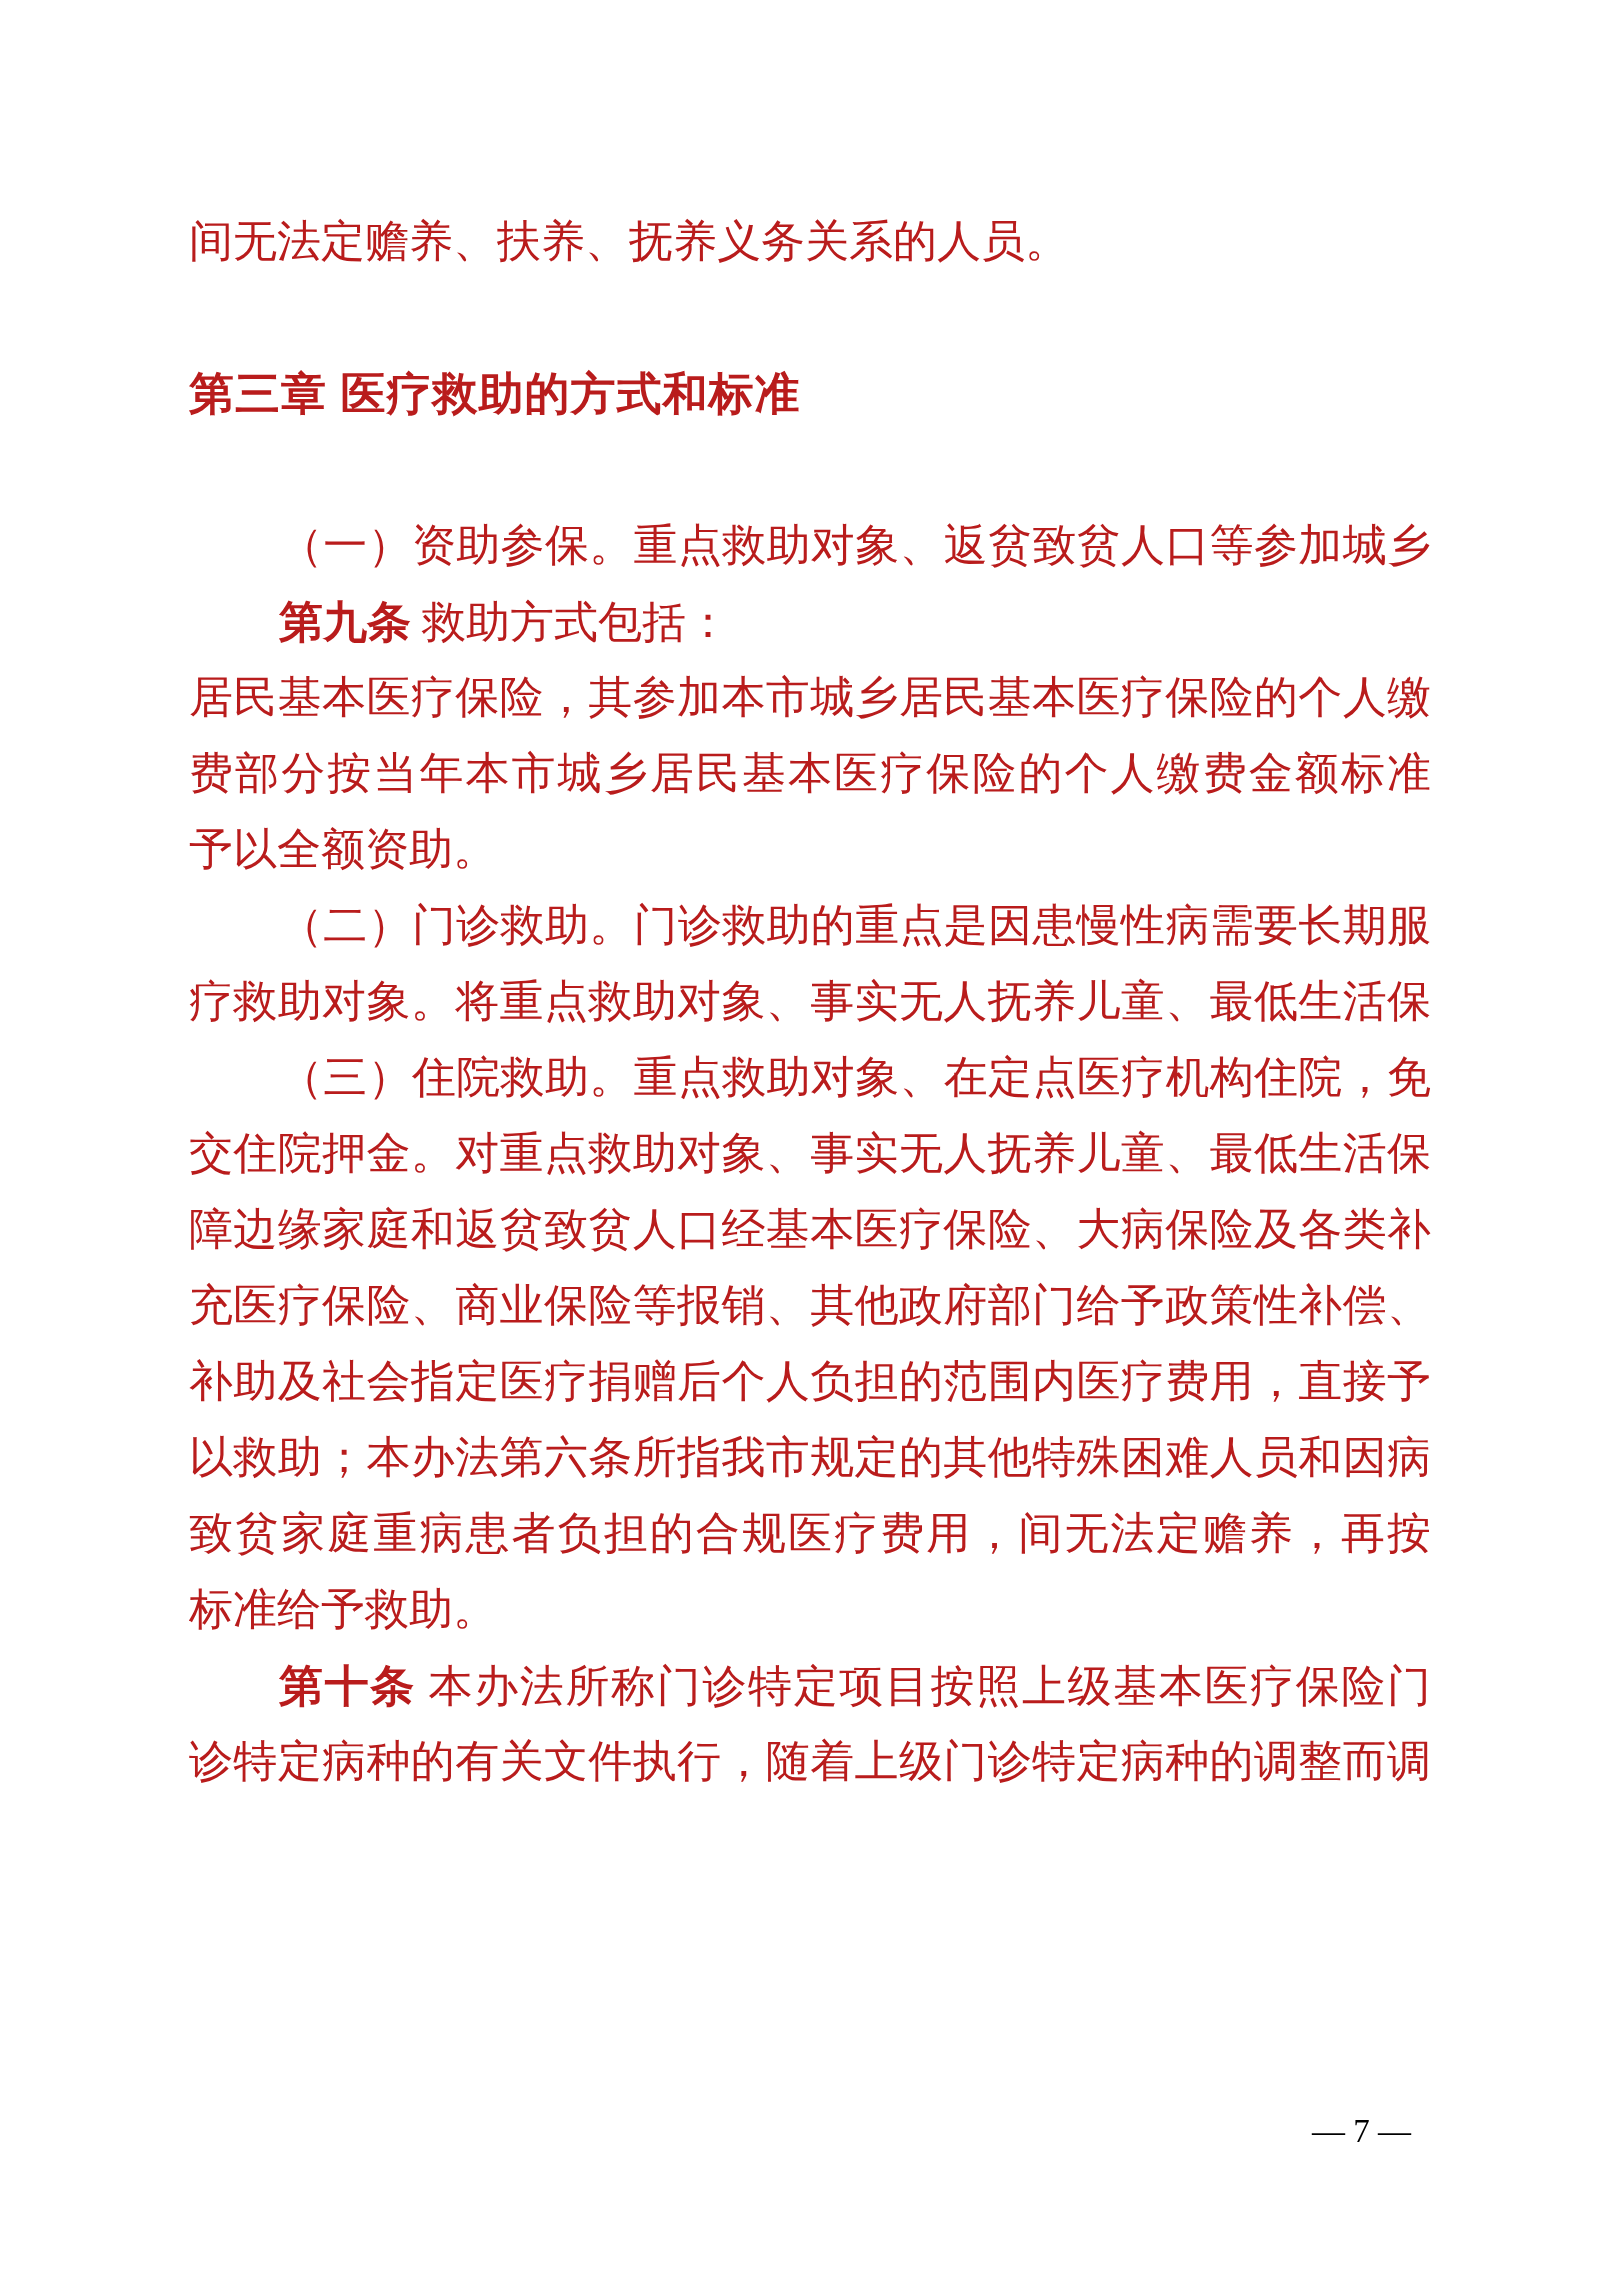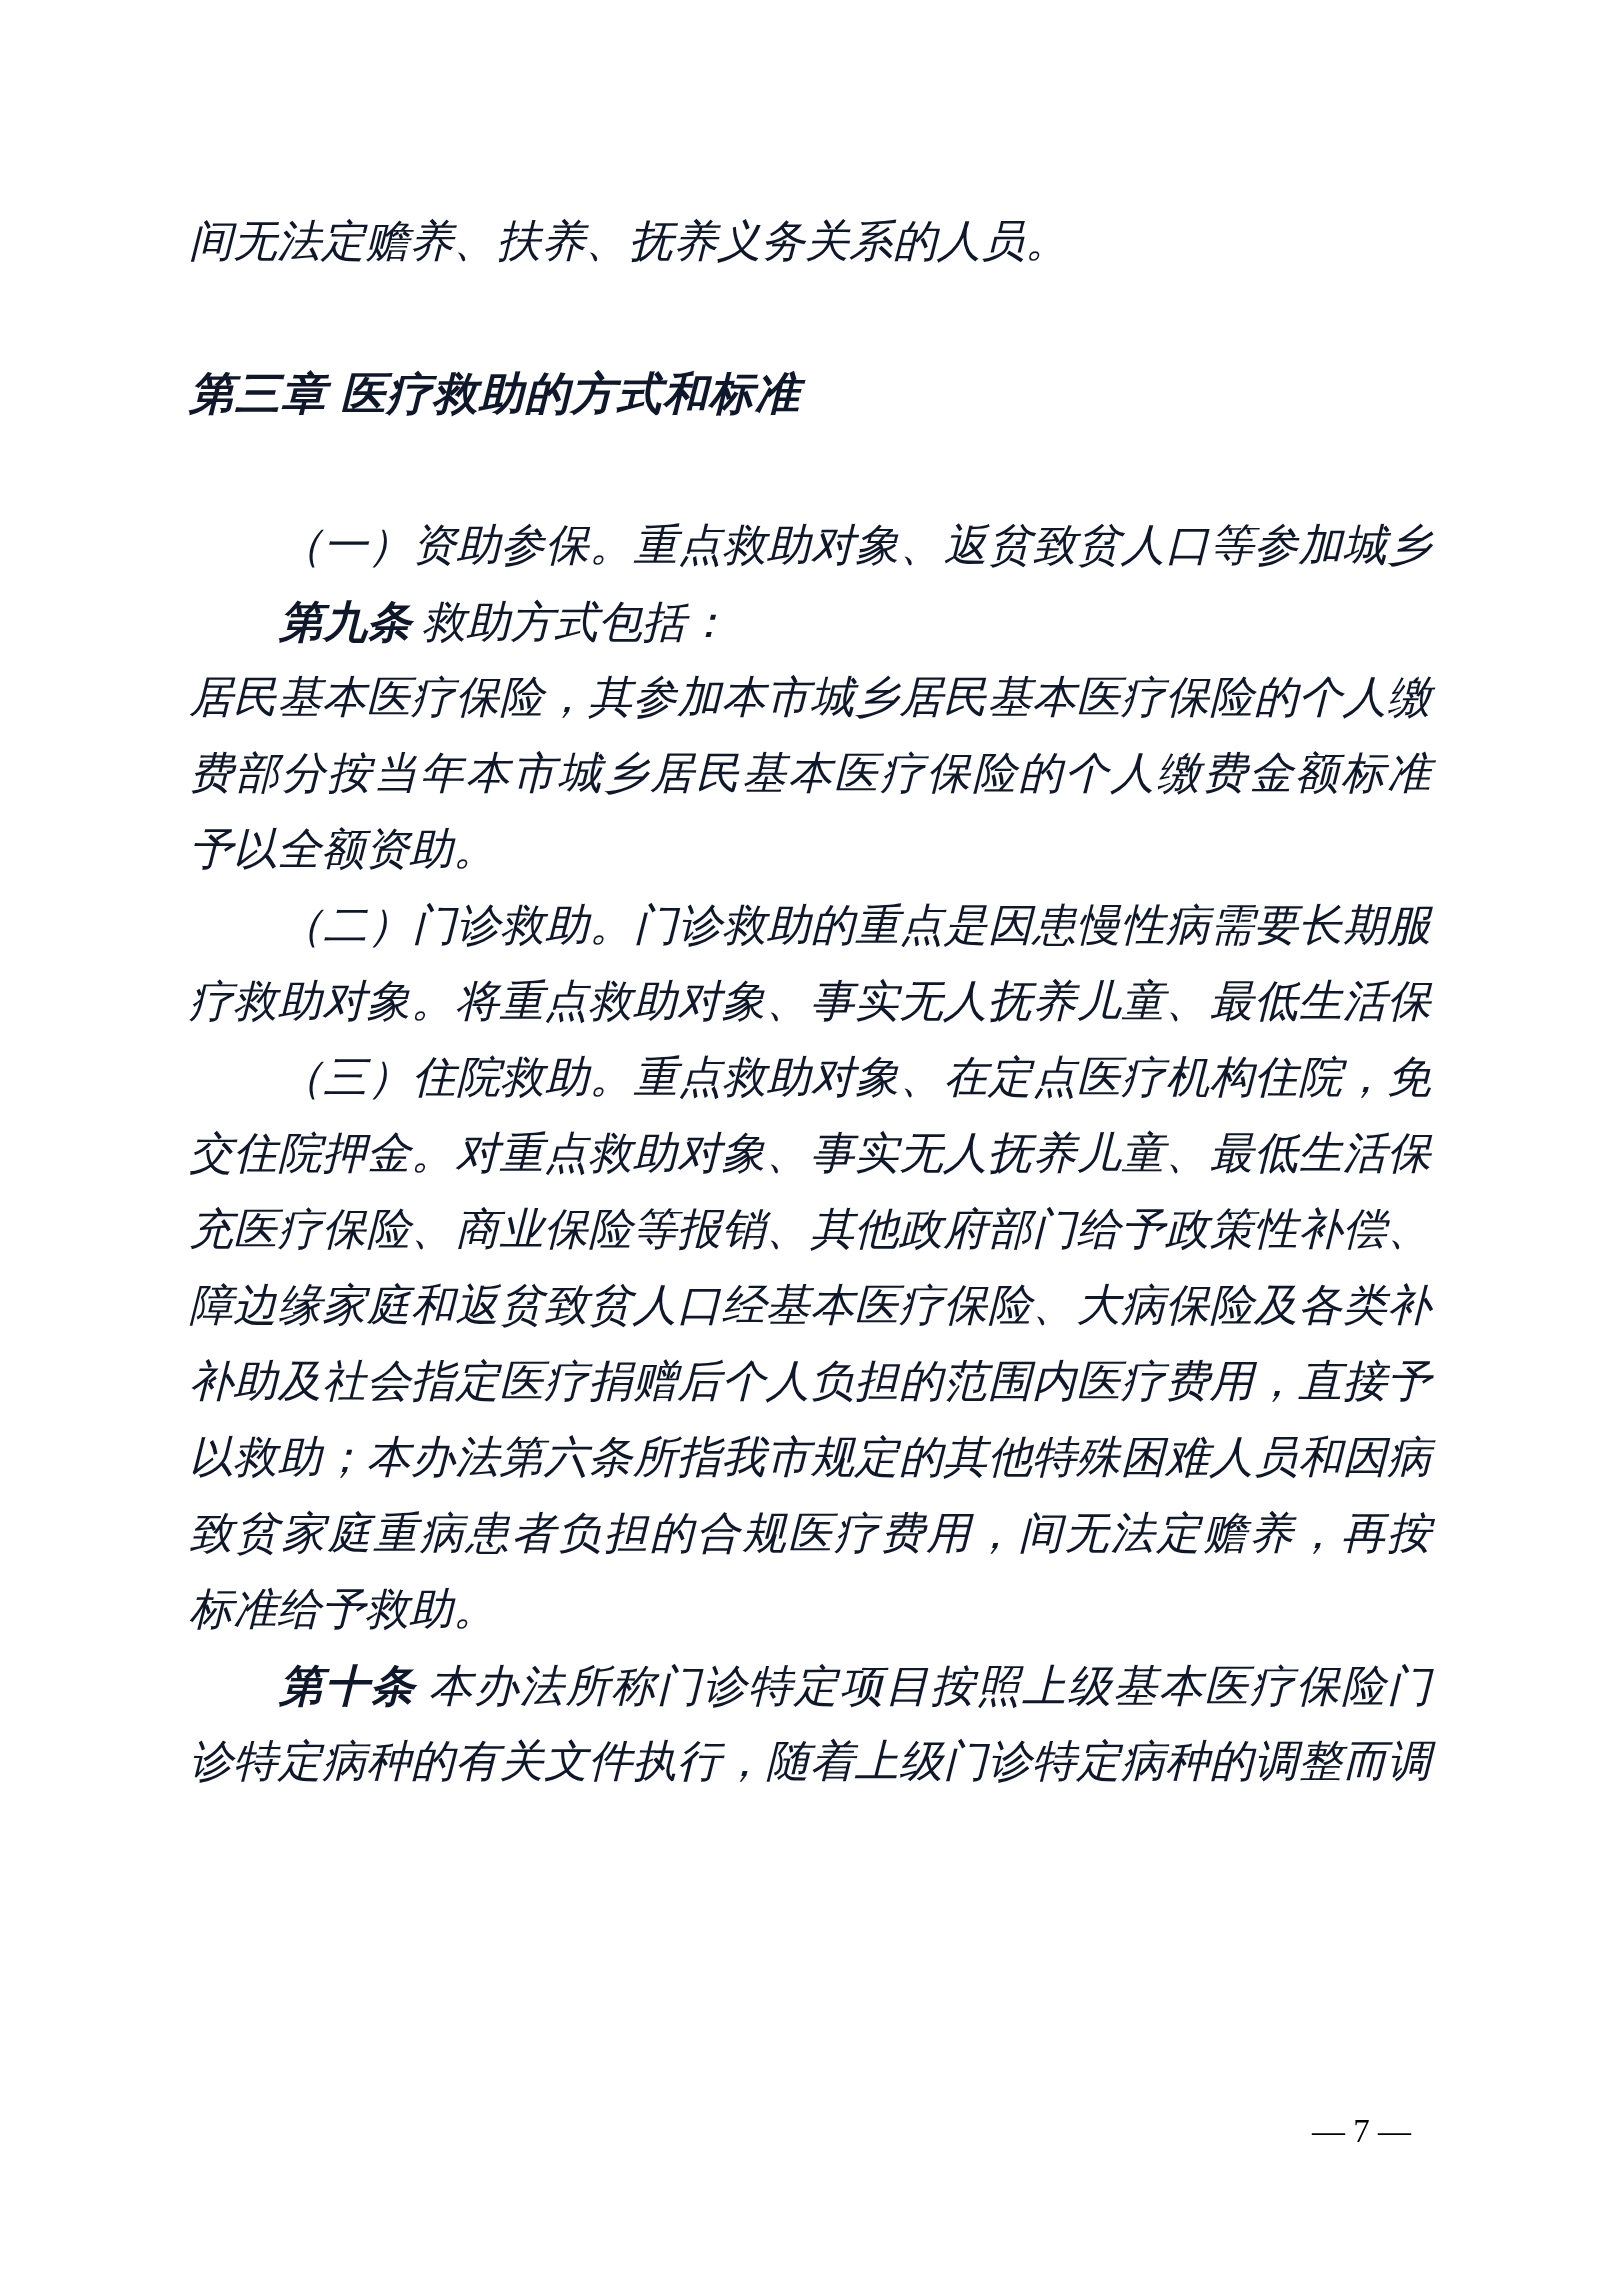--- a/index.html
+++ b/index.html
@@ -17,25 +17,24 @@
   .body-block {
     position: absolute;
     left: 189px;
     top: 204px;
     width: 1242px;
   }
   .line {
     height: 76px;
     line-height: 76px;
     font-size: 44px;
-    color: #0f172a;
+    color: #b91c1c;
     font-family: "Liberation Serif", "DejaVu Serif", serif;
     text-align: left;
     overflow: visible;
-    font-style: italic;
   }
   .line.blank {
     
   }
   .line.indent {
     text-indent: 90px;
   }
   .line.fill {
     text-align: justify;
     text-align-last: justify;
@@ -73,22 +72,22 @@
       <div class="line blank">&nbsp;</div>
       <div class="line body indent fill">（一）资助参保。重点救助对象、返贫致贫人口等参加城乡</div>
       <div class="line body indent"><span class="lead">第九条</span>&nbsp;救助方式包括：</div>
       <div class="line body fill">居民基本医疗保险，其参加本市城乡居民基本医疗保险的个人缴</div>
       <div class="line body fill">费部分按当年本市城乡居民基本医疗保险的个人缴费金额标准</div>
       <div class="line body">予以全额资助。</div>
       <div class="line body indent fill">（二）门诊救助。门诊救助的重点是因患慢性病需要长期服</div>
       <div class="line body fill">疗救助对象。将重点救助对象、事实无人抚养儿童、最低生活保</div>
       <div class="line body indent fill">（三）住院救助。重点救助对象、在定点医疗机构住院，免</div>
       <div class="line body fill">交住院押金。对重点救助对象、事实无人抚养儿童、最低生活保</div>
+      <div class="line body fill">障边缘家庭和返贫致贫人口经基本医疗保险、大病保险及各类补</div>
       <div class="line body fill">充医疗保险、商业保险等报销、其他政府部门给予政策性补偿、</div>
-      <div class="line body fill">障边缘家庭和返贫致贫人口经基本医疗保险、大病保险及各类补</div>
       <div class="line body fill">补助及社会指定医疗捐赠后个人负担的范围内医疗费用，直接予</div>
       <div class="line body fill">以救助；本办法第六条所指我市规定的其他特殊困难人员和因病</div>
       <div class="line body fill">致贫家庭重病患者负担的合规医疗费用，间无法定赡养，再按</div>
       <div class="line body">标准给予救助。</div>
       <div class="line body indent fill"><span class="lead">第十条</span>&nbsp;本办法所称门诊特定项目按照上级基本医疗保险门</div>
       <div class="line body fill">诊特定病种的有关文件执行，随着上级门诊特定病种的调整而调</div>
     </div>
   <div class="page-number">— 7 —</div>
 </div>
 

